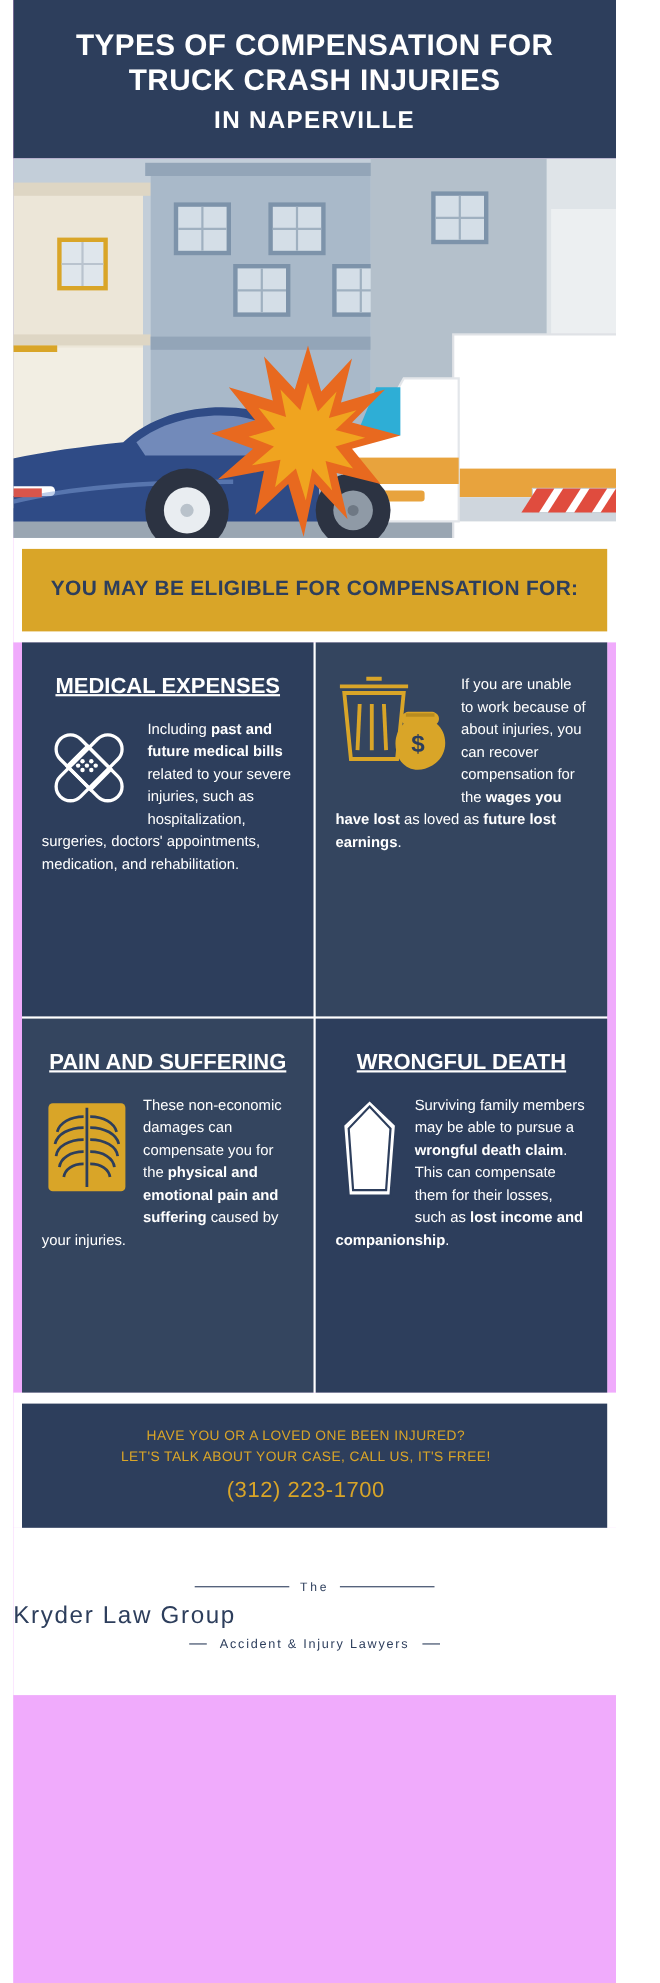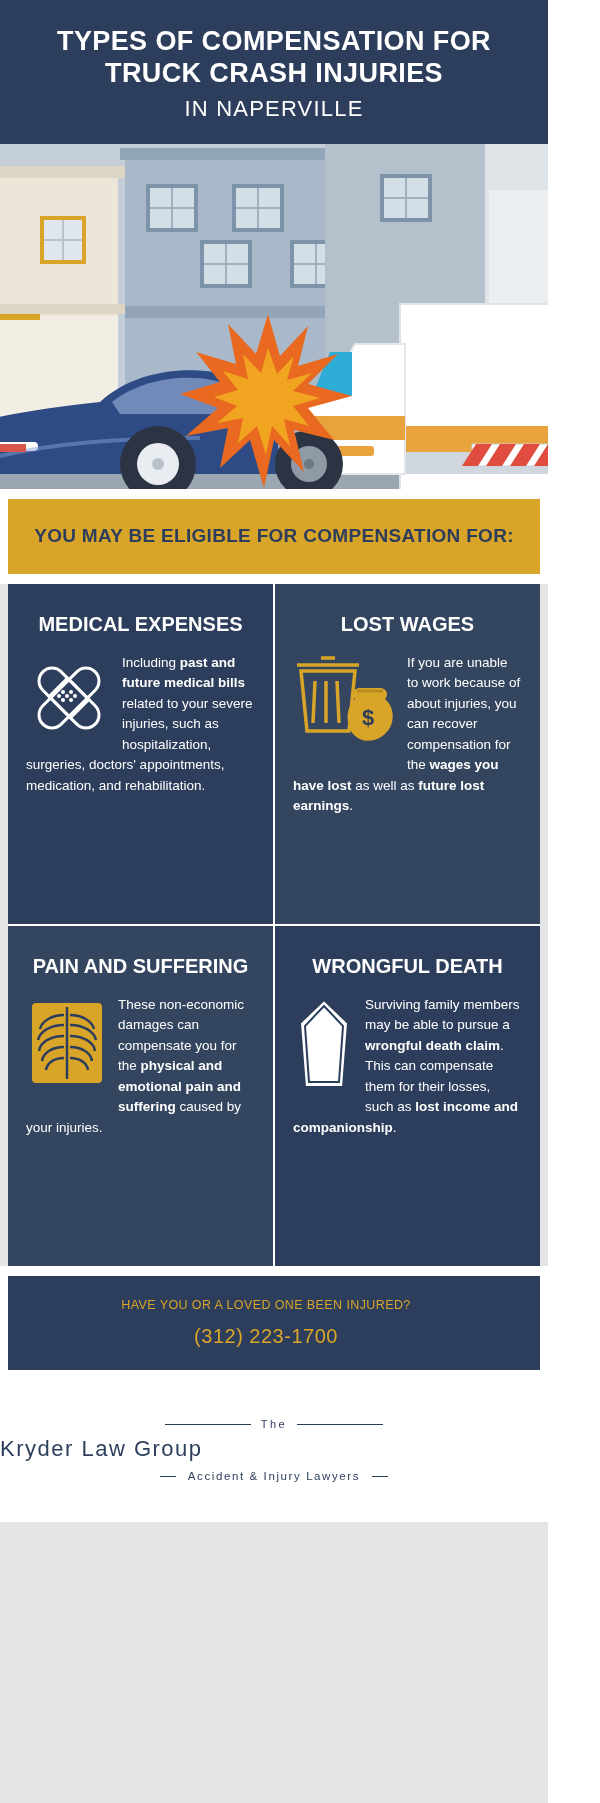--- a/index.html
+++ b/index.html
@@ -6,42 +6,43 @@
   html, body {
     width: 600px;
     height: 1803px;
     background: #ffffff;
     font-family: "Liberation Sans", sans-serif;
   }
   .page {
     width: 548px;
     height: 1803px;
     position: relative;
-    background: #e5e5e5;
+    background: #f0abfc;
     overflow: hidden;
+    margin-left: 12px;
   }
 
   
   .header {
     background: #2d3e5c;
     padding: 26px 30px 22px 30px;
     text-align: center;
   }
   .header h1 {
     color: #ffffff;
     font-size: 27px;
     font-weight: bold;
     letter-spacing: 0.4px;
     line-height: 1.18;
     text-transform: uppercase;
   }
   .header h2 {
     color: #ffffff;
     font-size: 22px;
-    font-weight: normal;
+    font-weight: bold;
     letter-spacing: 1.2px;
     margin-top: 6px;
     text-transform: uppercase;
   }
 
   
   .illustration {
     width: 600px;
     height: 345px;
     position: relative;
@@ -84,20 +85,21 @@
   }
   .cell.alt { background: #34455f; }
   .cell h3 {
     color: #ffffff;
     font-size: 20px;
     font-weight: bold;
     text-align: center;
     line-height: 1.22;
     text-transform: uppercase;
     margin-bottom: 16px;
+    text-decoration: underline;
   }
 
   
   .floatwrap { color:#fff; font-size:13.5px; line-height:1.52; }
   .floatwrap .ficon { float: left; margin: 2px 10px 4px 0; }
 
   
   .cta-wrap { background: #ffffff; padding: 10px 0 0 0; }
   .cta {
     background: #2d3e5c;
@@ -289,40 +291,39 @@
               <circle cx="33" cy="41" r="2"></circle>
                 <circle cx="49" cy="41" r="2"></circle>
             </g>
           </svg>
         </span>
         <span id="t0"><span>Including </span><b>past and future medical bills</b><span> related to your severe injuries, such as hospitalization, surgeries, doctors' appointments, medication, and rehabilitation.</span></span>
       </div>
     </div>
 
     <div class="cell alt">
-      <h3>Lost Wages</h3>
       <div class="floatwrap">
         <span class="ficon">
           <svg width="104" height="92" viewBox="0 0 104 92" xmlns="http://www.w3.org/2000/svg">
 
             <g stroke="#d9a528" stroke-width="3.5" fill="none">
               <path d="M8 16 L62 16 L56 76 L14 76 Z"></path>
               <line x1="4" y1="10" x2="66" y2="10"></line>
               <line x1="28" y1="3" x2="42" y2="3"></line>
               <line x1="22" y1="26" x2="20" y2="68"></line>
               <line x1="33" y1="26" x2="33" y2="68"></line>
               <line x1="44" y1="26" x2="46" y2="68"></line>
             </g>
 
             <path d="M62 44 C58 40 60 34 66 33 L88 33 C94 34 96 40 92 44 C102 52 104 72 88 82 C76 89 64 86 58 76 C52 64 54 52 62 44 Z" fill="#d9a528"></path>
             <path d="M64 36 L90 36" stroke="#b98c1f" stroke-width="3"></path>
             <text x="75" y="70" font-family="Liberation Sans, sans-serif" font-size="22" font-weight="bold" fill="#2d3e5c" text-anchor="middle">$</text>
           </svg>
         </span>
-        <span id="t1"><span>If you are unable to work because of about injuries, you can recover compensation for the </span><b>wages you have lost</b><span> as well as </span><b>future lost earnings</b><span>.</span></span>
+        <span id="t1"><span>If you are unable to work because of about injuries, you can recover compensation for the </span><b>wages you have lost</b><span> as loved as </span><b>future lost earnings</b><span>.</span></span>
       </div>
     </div>
 
     <div class="cell alt">
       <h3>Pain and Suffering</h3>
       <div class="floatwrap">
         <span class="ficon">
           <svg width="82" height="92" viewBox="0 0 82 92" xmlns="http://www.w3.org/2000/svg">
             <rect x="6" y="6" width="70" height="80" rx="4" fill="#d9a528"></rect>
             <g stroke="#2d3e5c" stroke-width="2.5" fill="none">
@@ -355,20 +356,21 @@
         </span>
         <span id="t3"><span>Surviving family members may be able to pursue a </span><b>wrongful death claim</b><span>. This can compensate them for their losses, such as </span><b>lost income and companionship</b><span>.</span></span>
       </div>
     </div>
 
   </div>
 
   <div class="cta-wrap">
     <div class="cta">
       <div class="l1">Have you or a loved one been injured?</div>
+      <div class="l2">Let's talk about your case, call us, it's free!</div>
       <div class="phone">(312) 223-1700</div>
     </div>
   </div>
 
   <div class="footer">
     <div class="logo-the">
       <span class="rule"></span>
       <span>The</span>
       <span class="rule"></span>
     </div>

